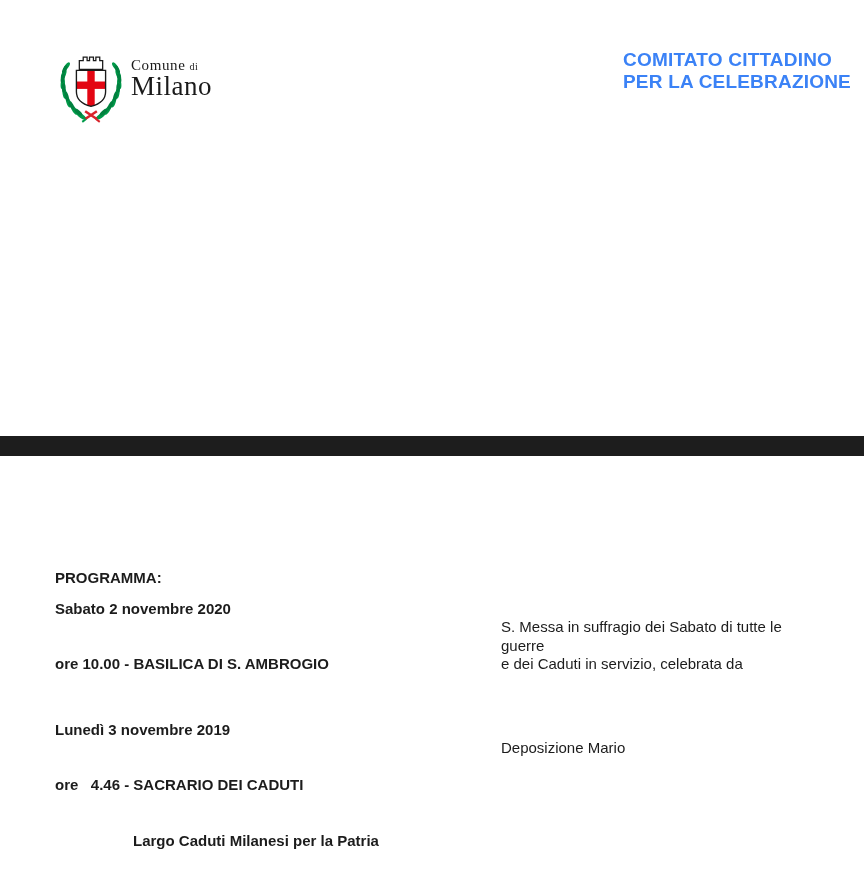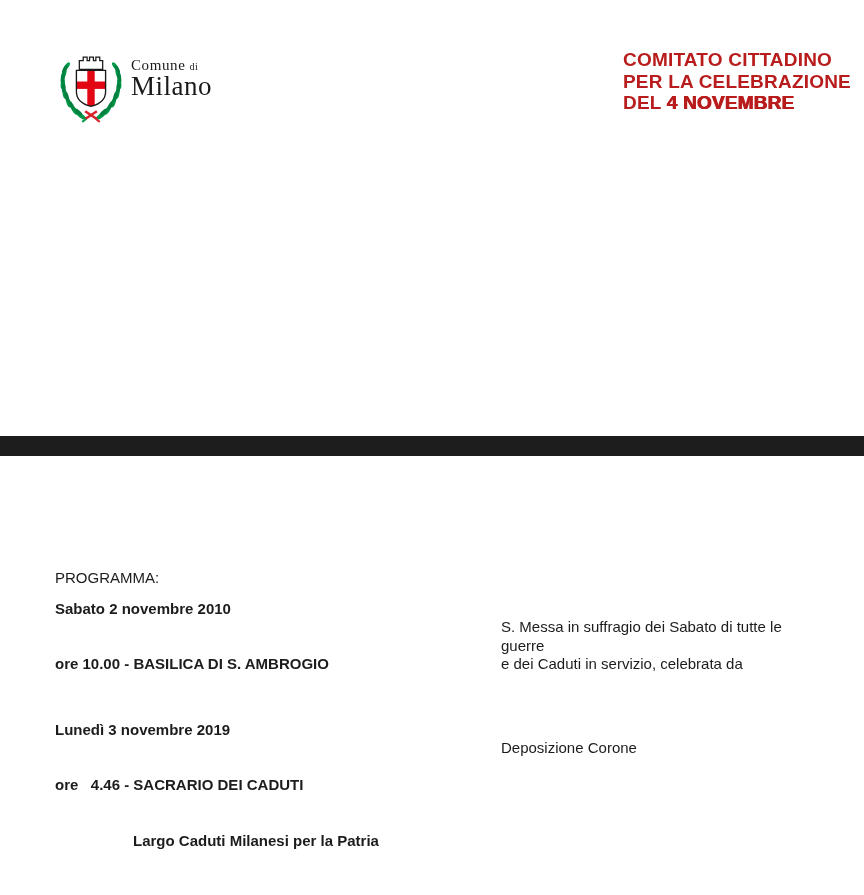--- a/index.html
+++ b/index.html
@@ -7,31 +7,31 @@
         font-family:"Liberation Sans",sans-serif;color:#1c1c1c;}
 
   
   .logo-wrap{position:absolute;left:55px;top:40px;display:flex;align-items:flex-start;}
   .logo-text{position:absolute;left:76px;top:17px;font-family:"Liberation Serif",serif;color:#1a1a1a;}
   .logo-line1{font-size:15px;letter-spacing:0.6px;}
   .logo-line1 .di{font-size:10px;margin-left:4px;letter-spacing:0.5px;}
   .logo-line2{font-size:27px;letter-spacing:0.5px;margin-top:-3px;}
 
   .committee{position:absolute;left:623px;top:49px;font-size:19px;line-height:21.5px;
-             font-weight:700;color:#b91c1c;letter-spacing:0.2px;}
+             font-weight:700;color:#3b82f6;letter-spacing:0.2px;}
   .committee .xbold{text-shadow:0.6px 0 currentColor,-0.3px 0 currentColor;}
 
   
   .notif-bar{position:absolute;left:0;top:436px;width:864px;height:20px;background:#1d1d1d;
              font-size:15px;line-height:20px;white-space:pre;overflow:hidden;
              padding-left:116px;box-sizing:border-box;}
 
   
   .program{position:absolute;left:55px;top:569px;width:770px;font-size:15px;line-height:18.5px;}
-  .program-heading{font-weight:400;margin:0 0 12px 0;}
+  .program-heading{font-weight:700;margin:0 0 12px 0;}
   .day-title{font-weight:700;}
   .event-row{display:flex;margin-bottom:10px;}
   .event-left{width:446px;white-space:pre-wrap;font-weight:bold;}
   .event-sub{padding-left:78px;}
   .event-right{flex:1;}
 </style>
 </head>
 <body>
 
 <div class="page">
@@ -99,47 +99,46 @@
       <div class="logo-line1">
         <span>Comune</span><span class="di">di</span>
       </div>
       <div class="logo-line2">Milano</div>
     </div>
   </div>
 
   <div class="committee">
     <div>COMITATO CITTADINO</div>
     <div>PER LA CELEBRAZIONE</div>
-    <div><span>DEL </span><span class="xbold">4 NOVEMBRE</span></div>
   </div>
 
   <div class="notif-bar">
     
   </div>
 
   <div class="program">
     <div class="program-heading">PROGRAMMA:</div>
 
-    <div class="day-title">Sabato 2 novembre 2010</div>
+    <div class="day-title">Sabato 2 novembre 2020</div>
     <div class="event-row">
       <div class="event-left">
         <div>ore 10.00 - BASILICA DI S. AMBROGIO</div>
       </div>
       <div class="event-right">
         <div>S. Messa in suffragio dei Sabato di tutte le guerre</div>
         <div>e dei Caduti in servizio, celebrata da</div>
       </div>
     </div>
 
     <div class="day-title">Lunedì 3 novembre 2019</div>
     <div class="event-row">
       <div class="event-left">
         <div>ore   4.46 - SACRARIO DEI CADUTI</div>
         <div class="event-sub">Largo Caduti Milanesi per la Patria</div>
       </div>
       <div class="event-right">
-        <div>Deposizione Corone</div>
+        <div>Deposizione Mario</div>
       </div>
     </div>
 
   </div>
 
 </div>
 
 </body></html>

